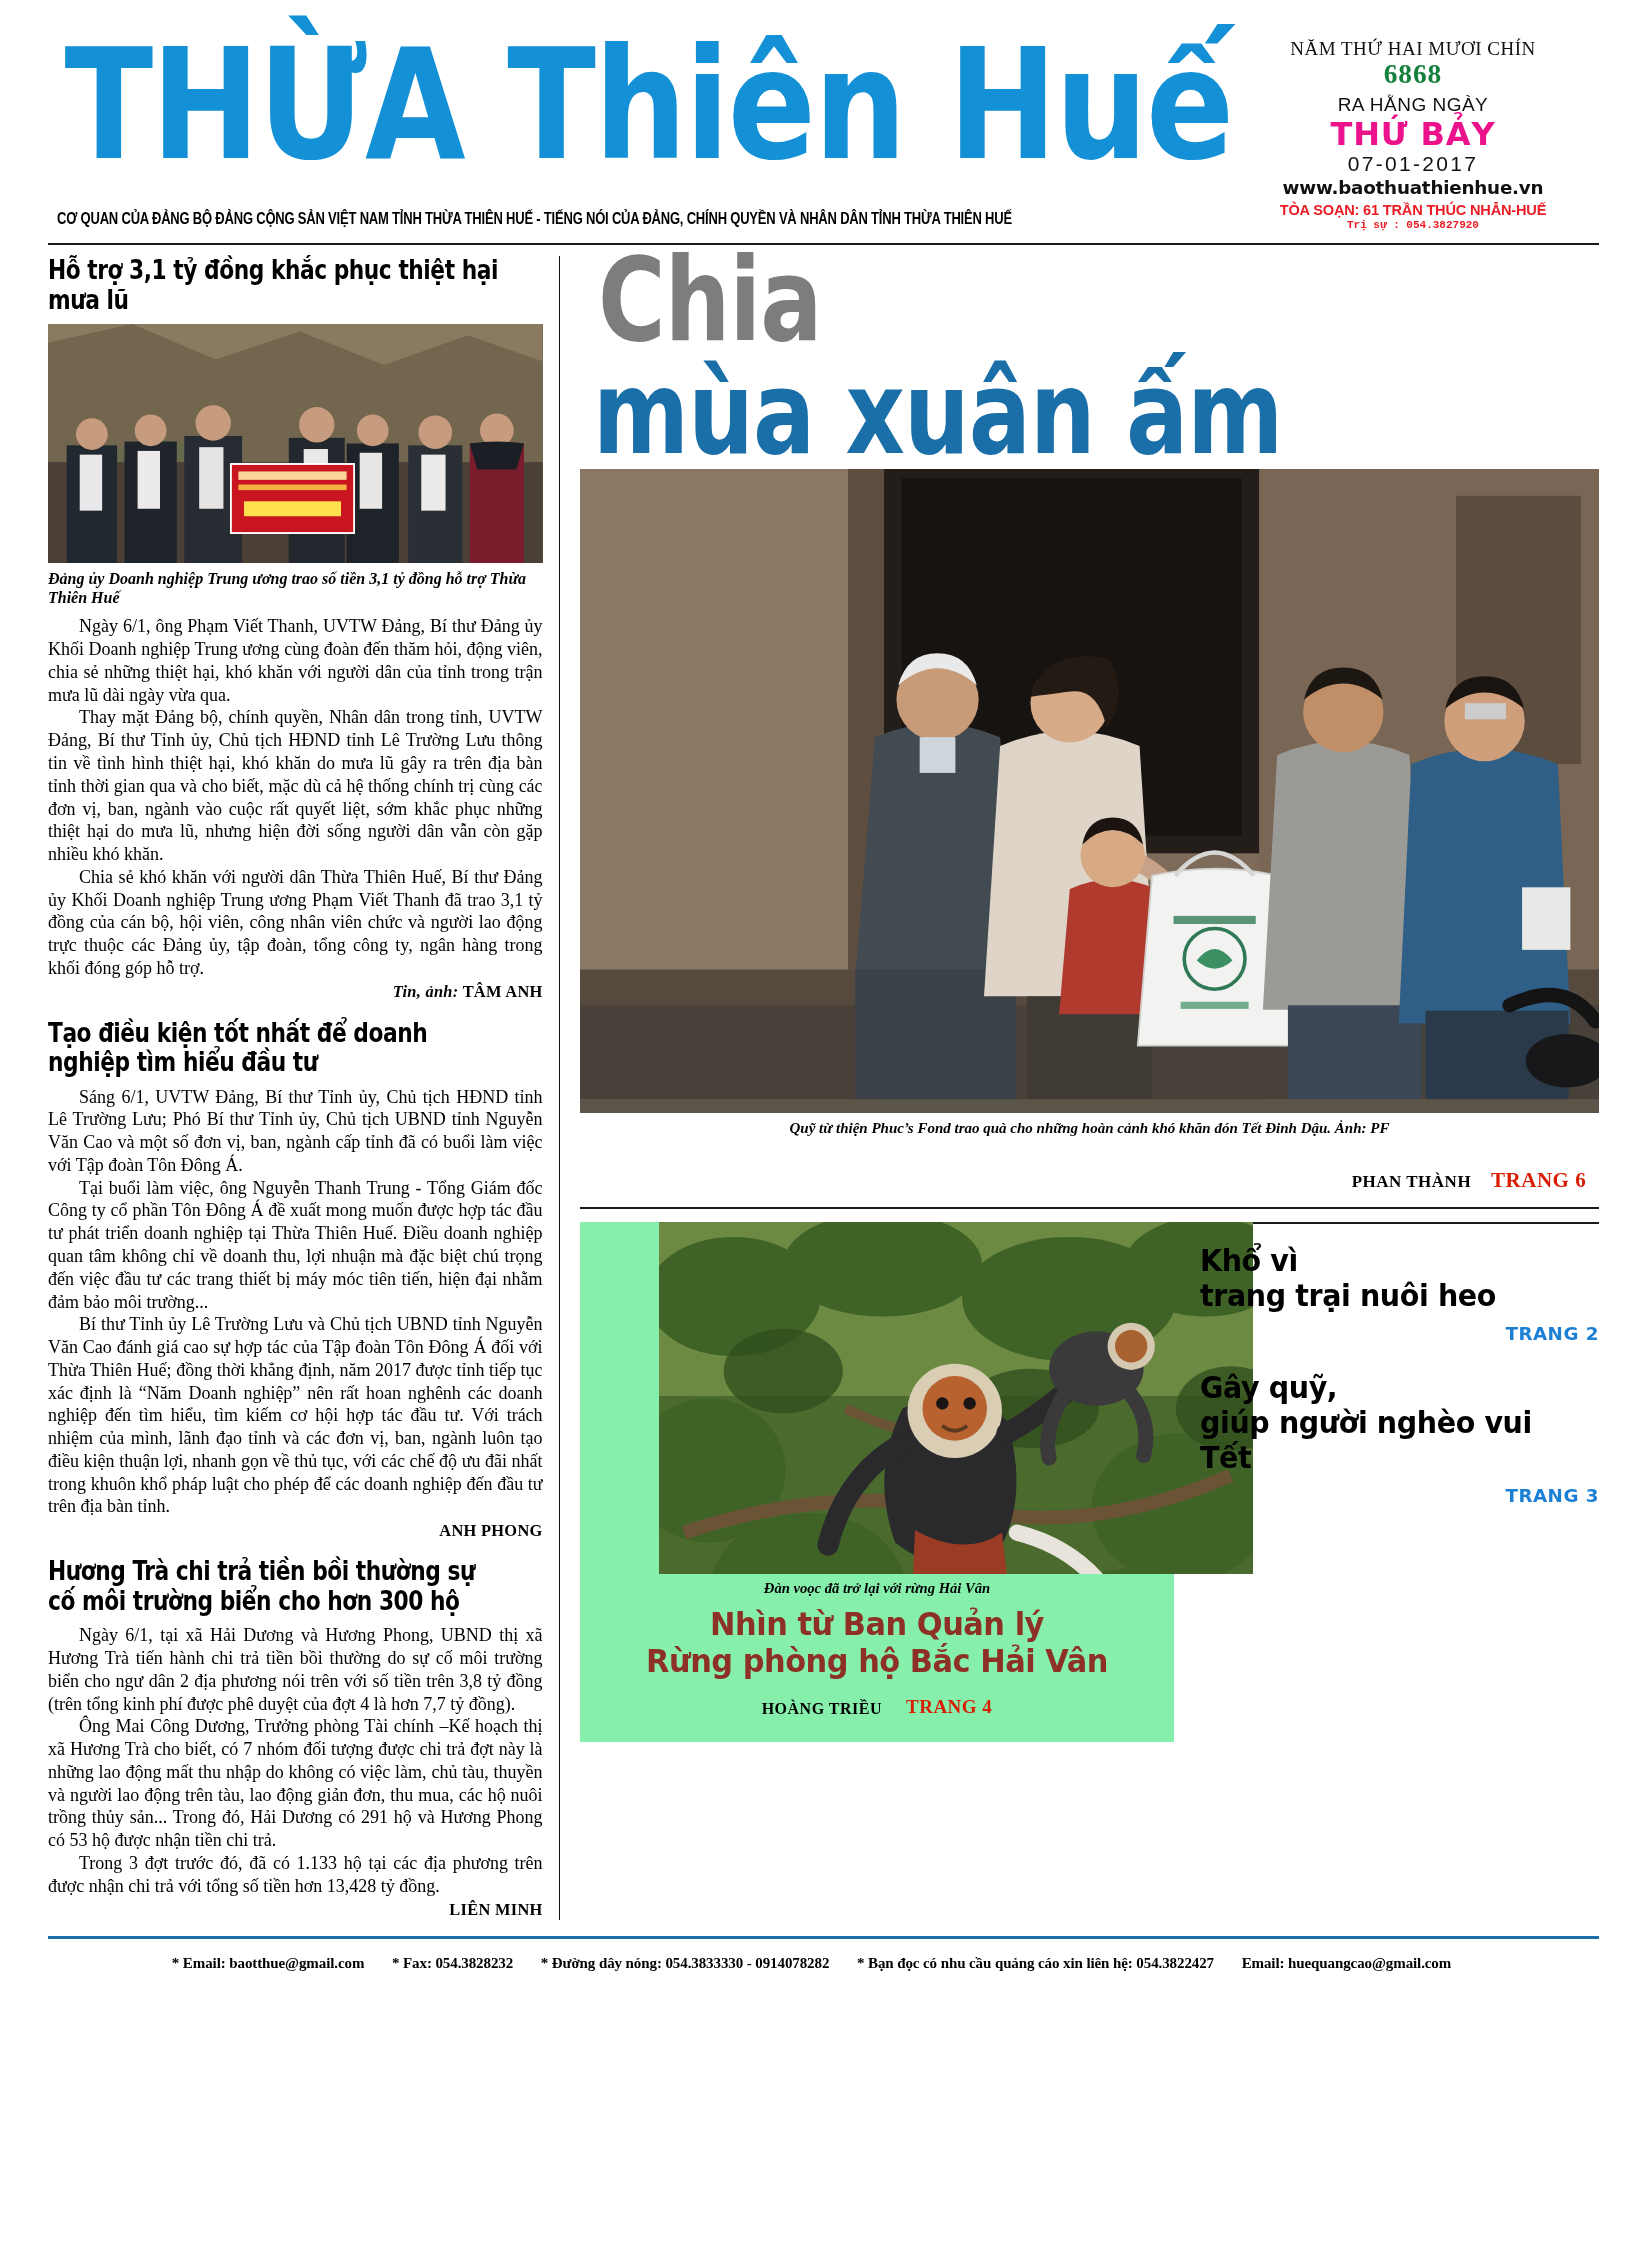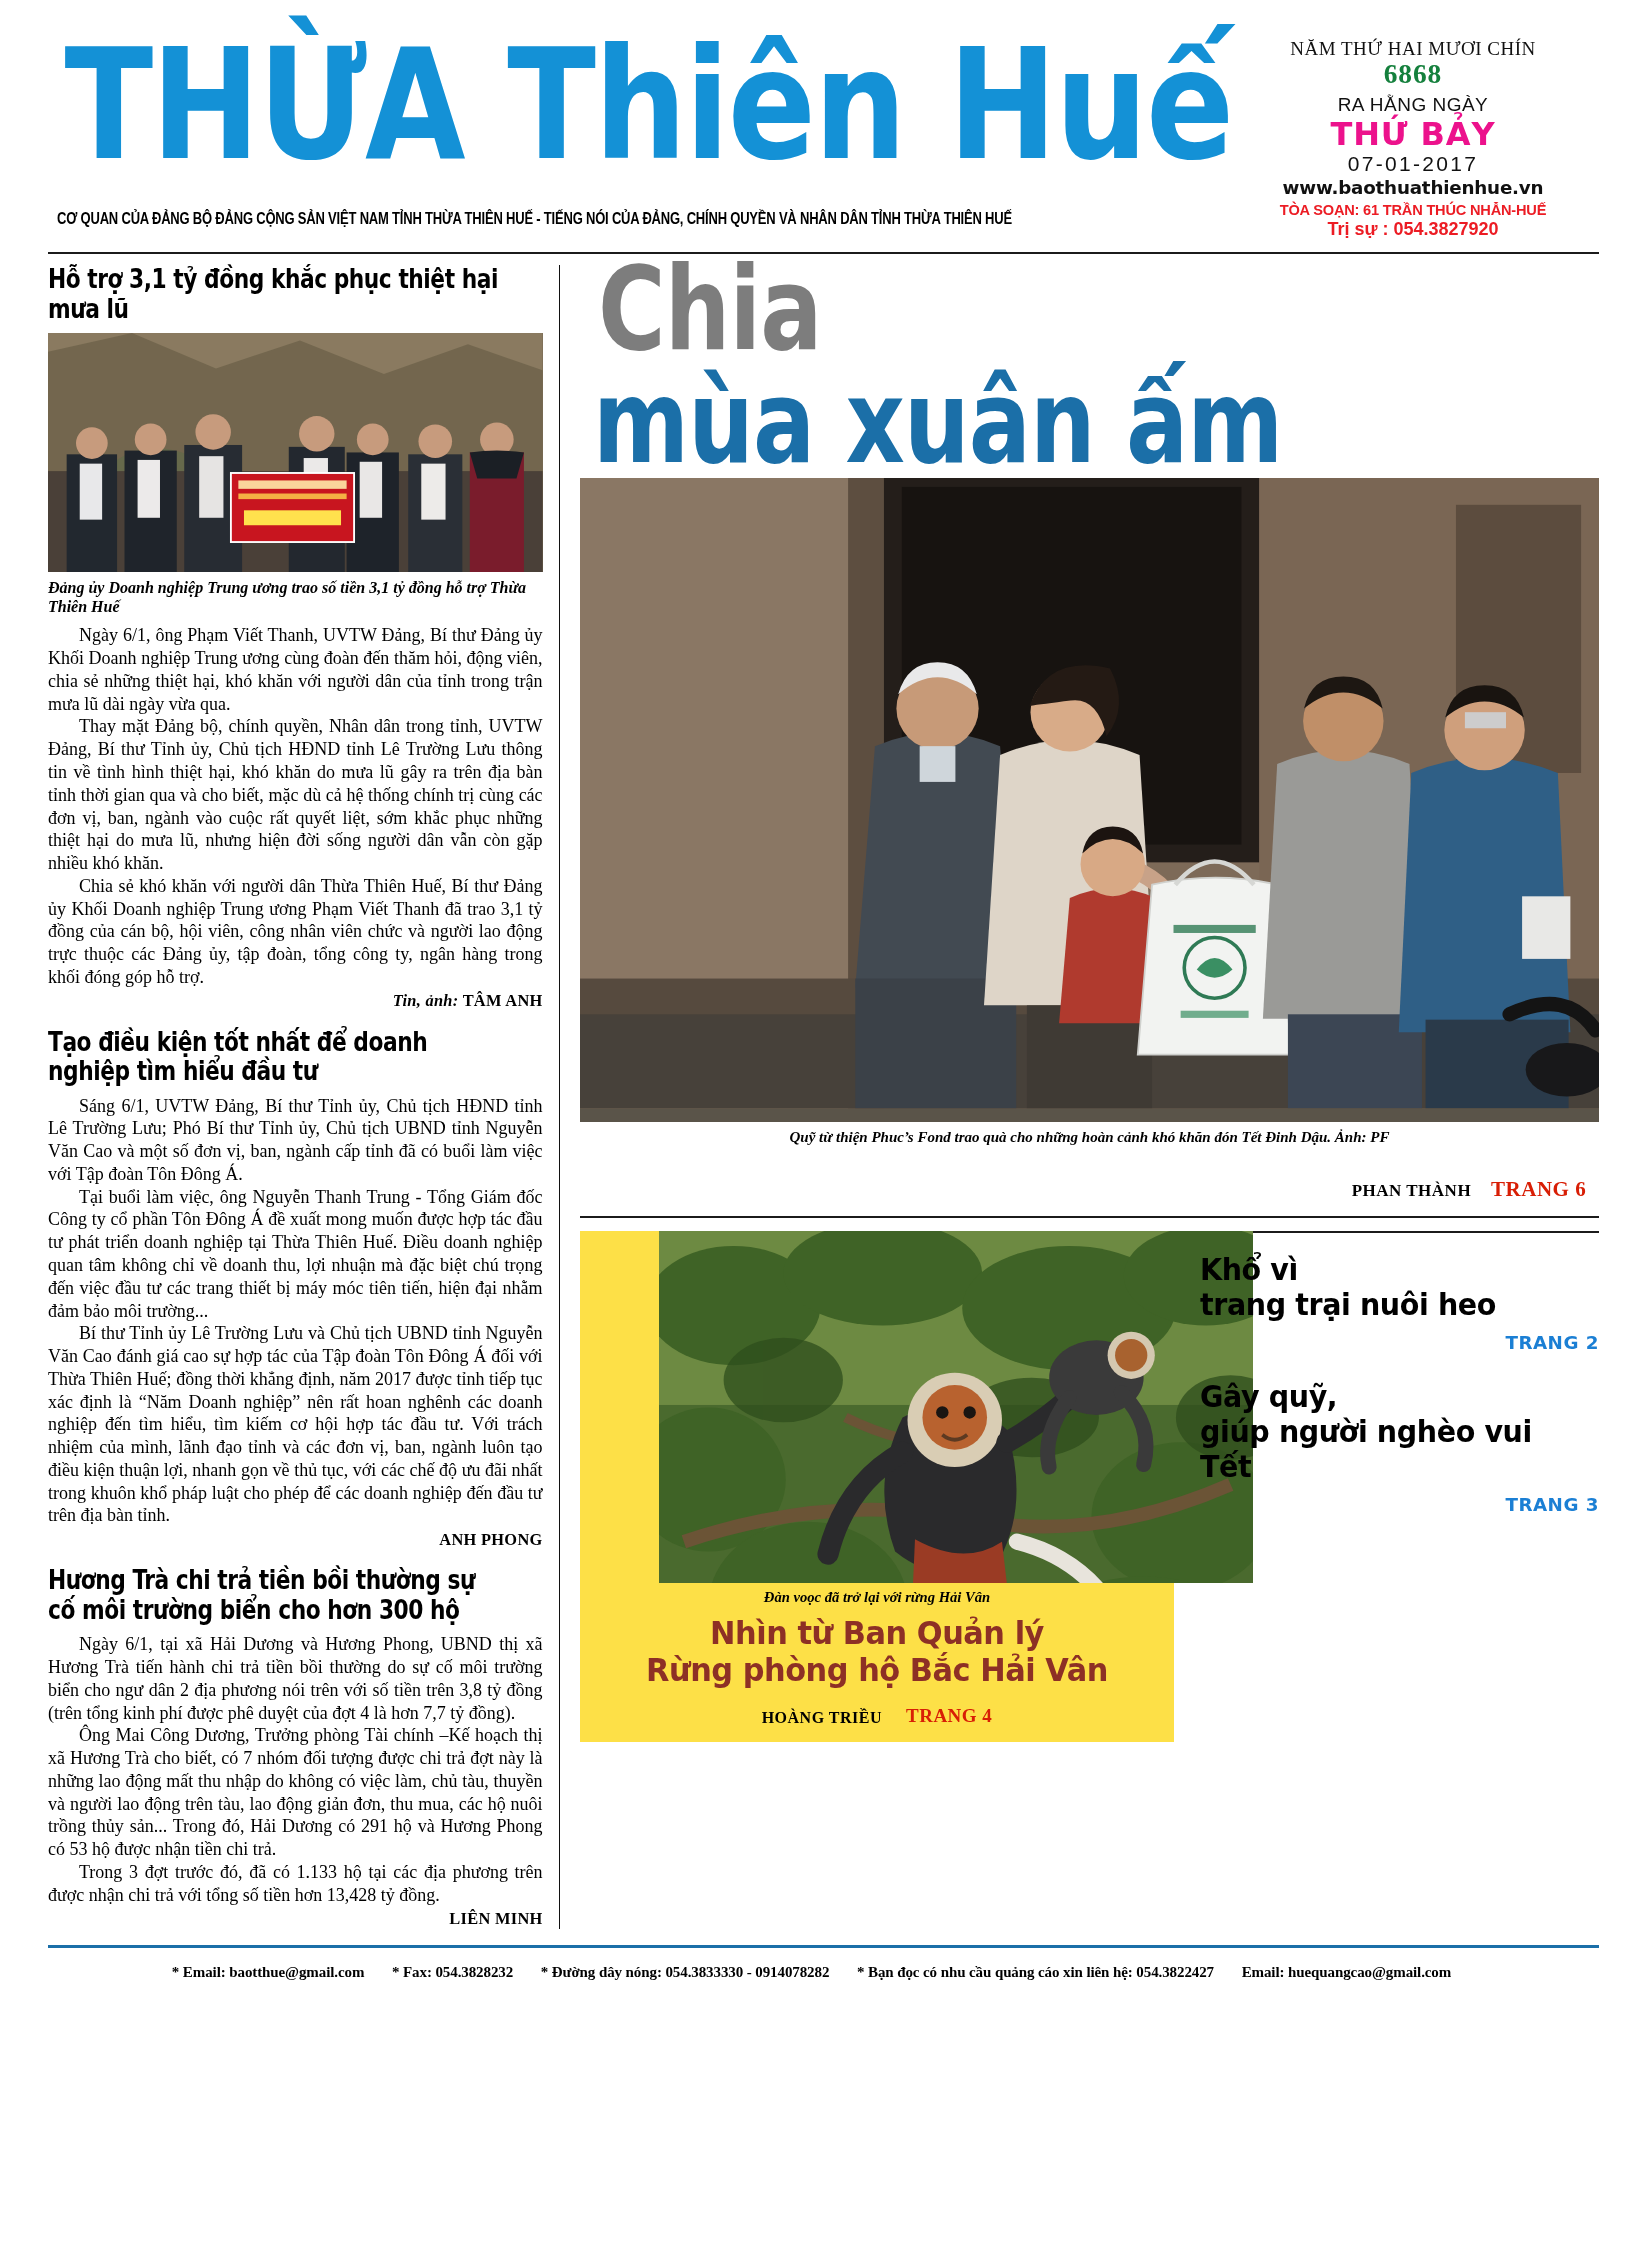--- a/index.html
+++ b/index.html
@@ -47,21 +47,21 @@
     color:#15803d;letter-spacing:0.9px;line-height:1.02;margin-top:0.9px;
   }
   .mr-daily{font-family:"Liberation Sans",sans-serif;font-size:19px;letter-spacing:0.5px;margin-top:4.6px;color:#111;}
   .mr-day{
     font-family:"DejaVu Sans",sans-serif;font-weight:bold;font-size:32px;
     color:#ec128c;letter-spacing:0.9px;line-height:1;margin-top:1.8px;
   }
   .mr-date{font-family:"Liberation Sans",sans-serif;font-size:21px;letter-spacing:2.3px;margin-top:2.7px;color:#111;}
   .mr-web{font-family:"DejaVu Sans",sans-serif;font-weight:bold;font-size:18.3px;letter-spacing:-0.2px;margin-top:0.9px;color:#111;}
   .mr-office{font-family:"Liberation Sans",sans-serif;font-weight:bold;font-size:14.6px;color:#ec1c24;margin-top:3.7px;letter-spacing:-0.2px;}
-  .mr-phone{font-family:Liberation Sans, sans-serif;font-weight:bold;font-size:18px;color:#ec1c24;margin-top:0.9px;}
+  .mr-phone{font-family:Liberation Mono, monospace;font-weight:bold;font-size:11px;color:#ec1c24;margin-top:0.9px;}
 
   .rule-top{border-top:2.3px solid #1b1b1b;margin-top:12.8px;}
 
   
   .grid{display:flex;margin-top:11px;}
   .col-left{flex:0 0 512px;padding-right:16.4px;box-sizing:border-box;border-right:1.4px solid #111;}
   .col-right{flex:1;padding-left:20px;box-sizing:border-box;}
 
   
   .hl{
@@ -107,21 +107,21 @@
   .photo.p2{height:644px;margin-top:24px;background:#5a5449;}
   .cap2{
     font-family:"Liberation Serif",serif;font-style:italic;font-weight:bold;
     font-size:15px;text-align:center;margin-top:6.4px;
   }
   .byline-row{display:flex;justify-content:flex-end;align-items:baseline;gap:20px;margin-top:31px;padding-right:12.8px;}
   .by-name{font-family:"Liberation Serif",serif;font-weight:bold;font-size:17px;letter-spacing:0.5px;}
   .by-page{font-family:"Liberation Serif",serif;font-weight:bold;font-size:21px;color:#d81e05;letter-spacing:0.5px;}
 
   .lower{display:flex;margin-top:14.6px;border-top:2.3px solid #1b1b1b;padding-top:12.8px;}
-  .lower-left{flex:0 0 594px;background:#fde047;padding:0 0 15px 0;box-sizing:border-box;}
+  .lower-left{flex:0 0 594px;background:#86efac;padding:0 0 24px 0;box-sizing:border-box;}
   .lower-right{flex:1;padding-left:25.6px;box-sizing:border-box;}
   .photo.p3{height:352px;margin:0 79px 0 79px;background:#3d5a2a;}
   .cap3{font-family:"Liberation Serif",serif;font-style:italic;font-weight:bold;font-size:14.6px;text-align:center;margin-top:5.5px;}
   .teaser-main{
     font-family:"DejaVu Sans",sans-serif;font-weight:bold;font-size:32px;
     line-height:1.18;color:#8d3025;text-align:center;margin-top:9.1px;letter-spacing:-0.5px;
     transform:scaleX(0.95);
   }
   .teaser-by{display:flex;justify-content:center;gap:24px;align-items:flex-end;margin-top:14.6px;}
   .tb-name{font-family:"Liberation Serif",serif;font-weight:bold;font-size:16px;letter-spacing:0.5px;}

